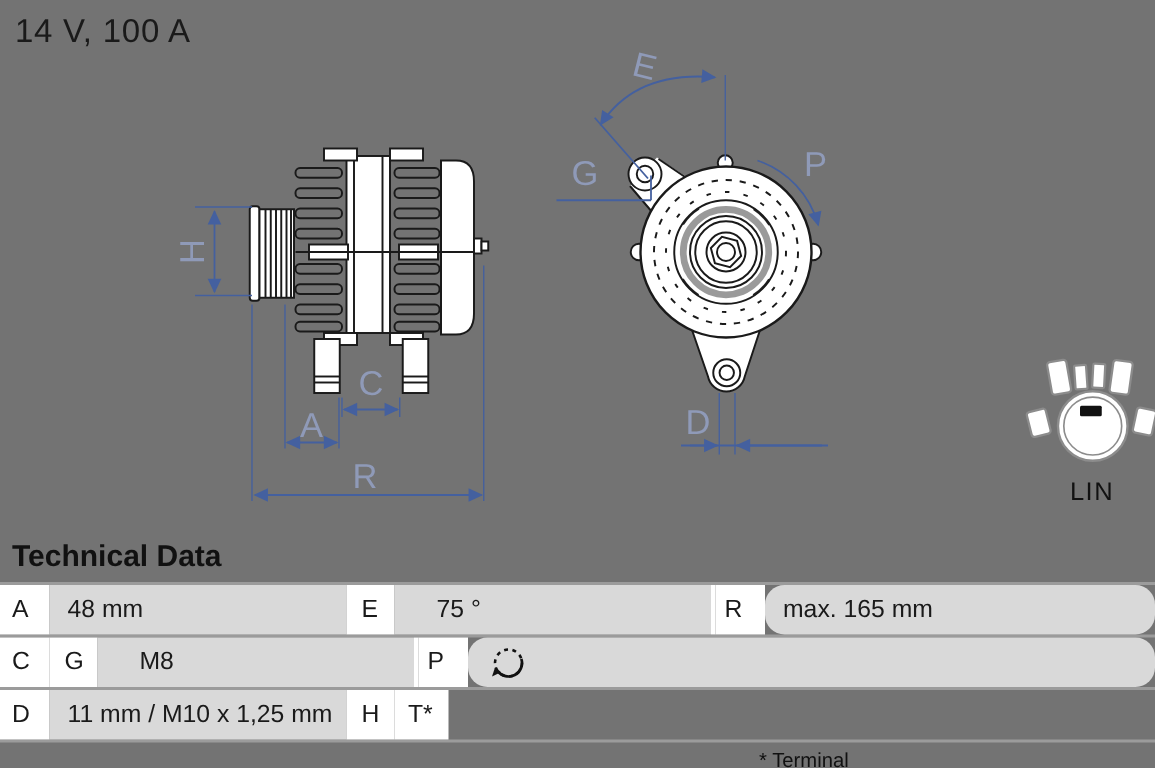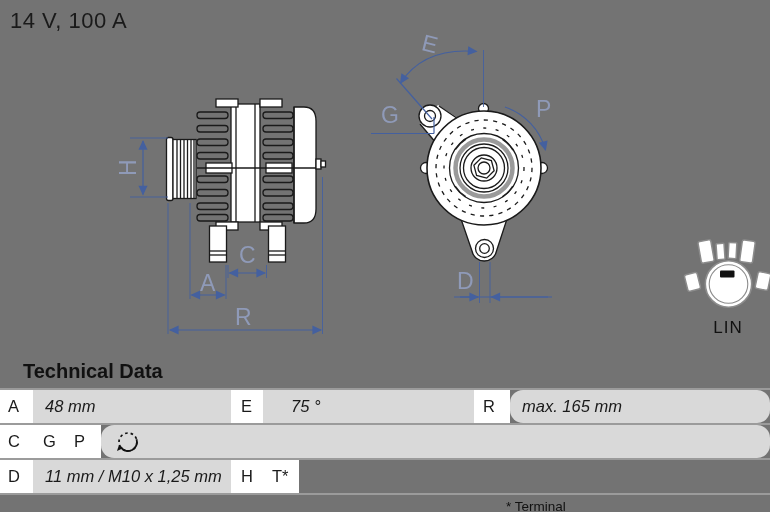--- a/index.html
+++ b/index.html
@@ -10,27 +10,27 @@
   
   .bk{stroke:#1a1a1a;fill:none;stroke-width:1.3;}
   .bkf{stroke:#1a1a1a;fill:#fff;stroke-width:1.3;}
   .bl{stroke:#44609f;fill:none;stroke-width:1.2;}
   .ext{stroke:#44609f;fill:none;stroke-width:0.9;}
   .dimtext{fill:#8f9ab8;font-size:23px;font-family:"Liberation Sans",sans-serif;}
   .lintext{fill:#111;font-size:17px;letter-spacing:1px;font-family:"Liberation Sans",sans-serif;}
   .gray{stroke:#8c8c8c;fill:#fff;}
   
   .tech{position:absolute;left:0;top:358px;width:770px;}
-  .tech-title{font-size:20px;font-weight:700;padding:2px 0 5px 8px;color:#111;margin-left:15px;}
+  .tech-title{font-size:20px;font-weight:700;padding:2px 0 5px 8px;color:#111;}
   .ttable{border-bottom:2px solid #9b9b9b;}
   .trow{display:flex;height:33px;border-top:2px solid #9b9b9b;align-items:stretch;
         font-size:16.5px;}
   .cell{display:flex;align-items:center;}
   .k{background:#fff;padding-left:8px;}
-  .v{background:#d9d9d9;padding-left:12px;font-style:italic;}
+  .v{background:#d9d9d9;padding-left:12px;}
   .k1{width:25px;} .v1{width:186px;}
   .gap1{width:5px;background:#fff;}
   .k2{width:22px;padding-left:5px;} .v2{width:183px;padding-left:28px;}
   .gap2{width:3px;background:#fff;}
   .k3{width:27px;padding-left:6px;} .v3{flex:1;border-radius:13px;}
   .footnote{margin:4px 0 0 506px;font-size:13.5px;color:#111;}
   .roticon{display:block;}
 </style>
 </head>
 <body>
@@ -216,20 +216,21 @@
         <div class="cell v v2">75 °</div>
         <div class="gap2"></div>
         <div class="cell k k3">R</div>
         <div class="cell v v3">max. 165 mm</div>
       </div>
 
       <div class="trow">
         <div class="cell k k1">C</div>
         <div class="gap1"></div>
         <div class="cell k k2">G</div>
+        <div class="cell v v2">M8</div>
         <div class="gap2"></div>
         <div class="cell k k3">P</div>
         <div class="cell v v3">
           <svg class="roticon" width="30" height="28" viewBox="0 0 30 28">
             <circle cx="15" cy="14" r="9" fill="none" stroke="#111" stroke-width="1.7" stroke-dasharray="2.6 3"></circle>
             <path d="M23.56,11.22 A9,9 0 0 1 7.8,19.4" fill="none" stroke="#111" stroke-width="1.8"></path>
             <polygon points="4,23 9.95,20.2 6.05,16.8" fill="#111"></polygon>
           </svg>
         </div>
       </div>

